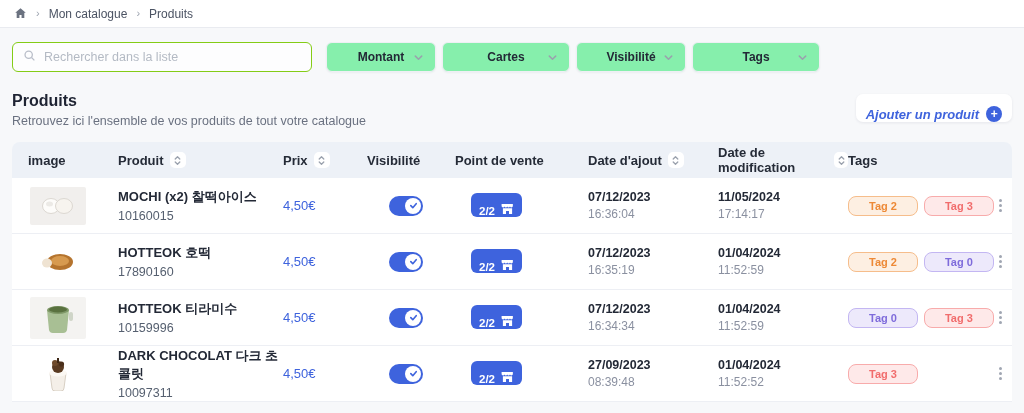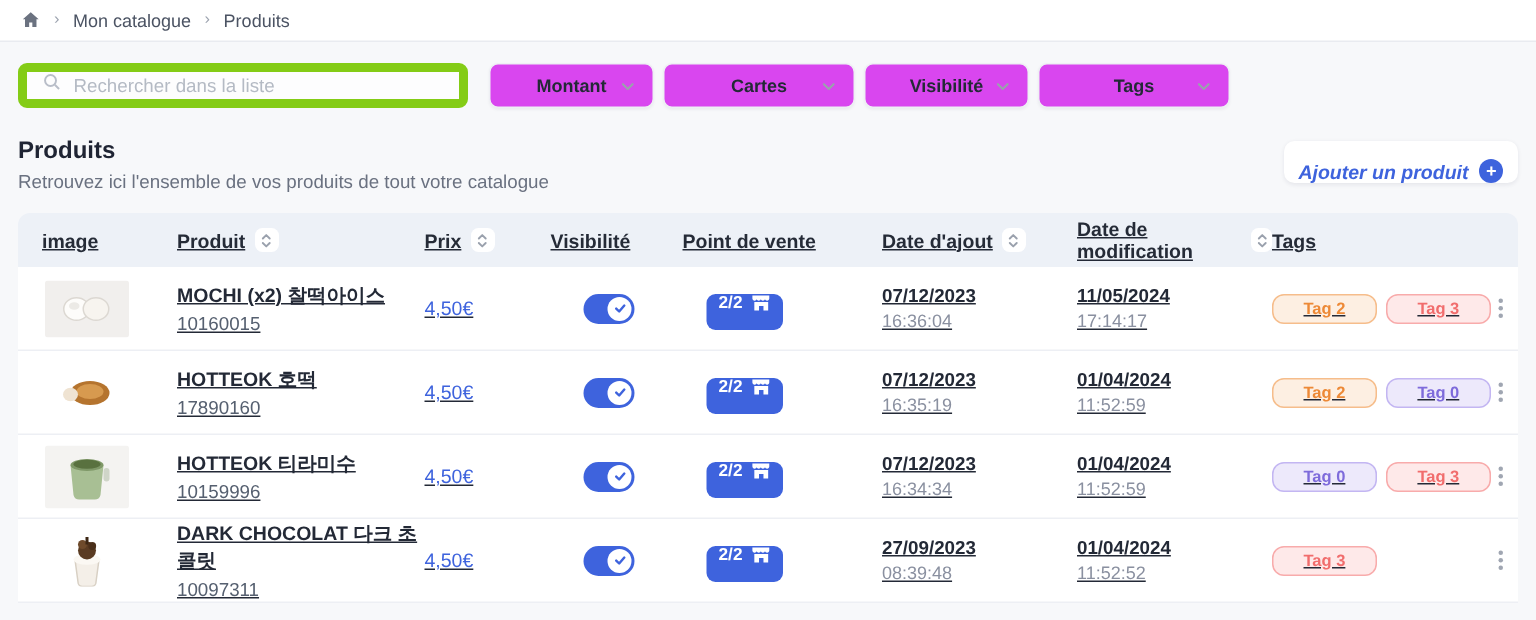--- a/index.html
+++ b/index.html
@@ -12,67 +12,67 @@
   .topbar {
     height:28px; background:#ffffff; border-bottom:1px solid #e9ebf0;
     display:flex; align-items:center; padding:0 14px; gap:9px; font-size:12px; color:#4b5363;
   }
   .crumb { cursor:pointer; }
   .crumb-sep { color:#9ca3af; font-size:11px; transform:translateY(-1px); }
   .home-ic svg { display:block; }
   
   .filterbar { display:flex; align-items:center; padding:14px 12px 0 12px; gap:6px; }
   .searchbox {
-    width:300px; height:30px; background:#fdfdfe; border:6px solid #84cc16; border-radius:6px;
+    width:300px; height:30px; background:#fdfdfe; border:1px solid #84cc16; border-radius:6px;
     display:flex; align-items:center; padding:0 10px; gap:8px; margin-right:8px;
   }
   .searchbox input {
     border:none; outline:none; background:transparent; font-size:12.5px; flex:1;
     font-family:"Liberation Sans",sans-serif; color:#3c4354;
   }
   .searchbox input::placeholder { color:#b4bac4; }
   .dropdown {
-    position:relative; height:30px; background:#d946ef; border:1px solid #eef0f4; border-radius:6px;
+    position:relative; height:30px; background:#86efac; border:1px solid #eef0f4; border-radius:6px;
     box-shadow:0 1px 2px rgba(20,30,60,.05); display:flex; align-items:center; justify-content:center;
     font-size:12px; font-weight:700; color:#232936; cursor:pointer;
   }
   .dropdown .chev { position:absolute; right:11px; top:9px; }
   
   .titlerow { display:flex; align-items:flex-start; justify-content:space-between; padding:20px 12px 0 12px; }
   .page-title { font-size:16px; font-weight:700; color:#1f2433; }
   .page-subtitle { font-size:12.5px; color:#6a7180; margin-top:4px; }
   .add-btn {
     height:28px; background:#fff; border:none; border-radius:7px; padding:0 10px;
     box-shadow:0 1px 3px rgba(20,30,60,.08); display:flex; align-items:flex-end; gap:7px;
     font-family:"Liberation Sans",sans-serif; font-size:13px; font-weight:700; color:#3e63dd; cursor:pointer; margin-top:2px;font-style:italic;
   }
   .plus-ic { width:16px; height:16px; border-radius:50%; background:#3e63dd; color:#fff;
     display:flex; align-items:center; justify-content:center; font-size:12px; font-weight:700; line-height:1; }
   
-  .table { margin:14px 12px 18px 12px;text-decoration:underline; }
+  .table { margin:14px 12px 18px 12px; }
   .tgrid {
     display:grid;
     grid-template-columns:90px 165px 84px 88px 133px 130px 130px 140px 1fr;
     align-items:center; padding-left:16px;
   }
   .thead { height:36px; background:#edf1f7; border-radius:8px 8px 0 0; }
   .th { display:flex; align-items:center; gap:6px; font-size:13px; font-weight:600; color:#252b37; }
   .sortbtn { width:16px; height:16px; background:#fff; border:none; border-radius:5px; cursor:pointer;
     display:flex; align-items:center; justify-content:center; padding:0; }
   .trow { height:56px; background:#fff; border-bottom:1px solid #edeff4; }
   .thumbcell { display:flex; align-items:center; justify-content:center; width:60px; }
   .pname { font-size:13px; font-weight:700; color:#232936; }
   .psku  { font-size:12.5px; color:#566070; margin-top:3px; }
   .price { font-size:13px; color:#3e63dd; font-weight:500; }
   .togglecell { padding-left:22px; }
   .toggle { width:34px; height:20px; background:#3e63dd; border-radius:10px; position:relative; cursor:pointer; border:none; display:block; }
   .knob { position:absolute; top:2px; right:2px; width:16px; height:16px; background:#fff; border-radius:50%;
     display:flex; align-items:center; justify-content:center; }
   .poscell { padding-left:16px; }
-  .posbadge { display:inline-flex; align-items:flex-start; gap:6px; height:24px; padding:0 8px;
+  .posbadge { display:inline-flex; align-items:flex-end; gap:6px; height:24px; padding:0 8px;
     background:#3e63dd; color:#fff; border:none; border-radius:6px; font-size:11.5px; font-weight:700; cursor:pointer;
     font-family:"Liberation Sans",sans-serif; }
   .ddate { font-size:12.5px; font-weight:700; color:#232936; }
   .dtime { font-size:12px; color:#8a90a0; margin-top:3px; }
   .tagscell { display:flex; gap:6px; }
   .tag { font-size:11px; font-weight:600; padding:3px 20px; border-radius:8px; border:1px solid; white-space:nowrap; }
   .tag-orange { color:#ed8936; background:#fdefe2; border-color:#f6bd8b; }
   .tag-pink   { color:#f16d6d; background:#fee9e9; border-color:#f8abab; }
   .tag-purple { color:#7e6bdb; background:#ede9fb; border-color:#c3b6f2; }
   .menucell { display:flex; justify-content:center; }

